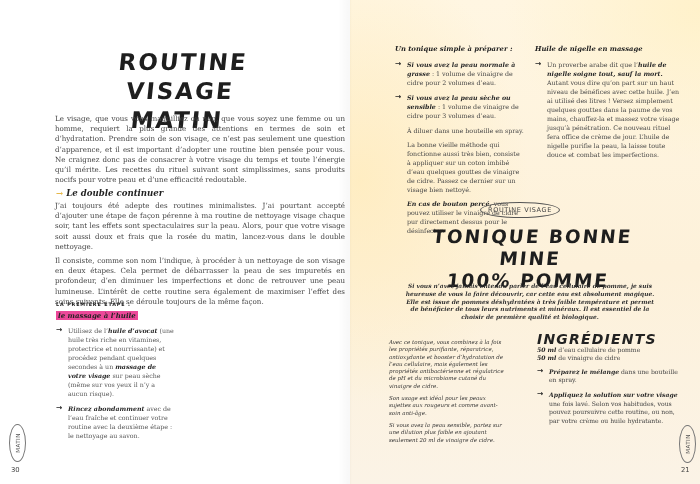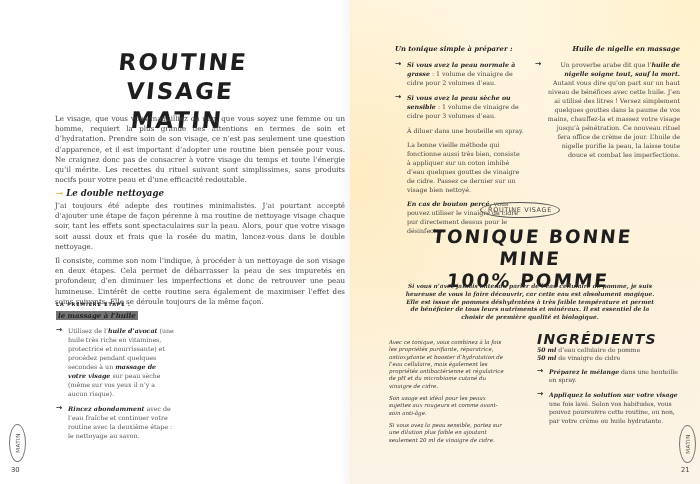--- a/index.html
+++ b/index.html
@@ -53,21 +53,21 @@
 
   .step { position: absolute; top: 300px; font-size: 6.3px; line-height: 9px; color: #555; }
   .step-1 { left: 56px; width: 120px; }
   .step-2 { left: 184px; width: 125px; }
   .step-label {
     font-family: "DejaVu Sans", sans-serif; font-weight: bold; font-size: 4.8px;
     letter-spacing: 0.9px; color: #222; margin-bottom: 2px;
   }
   .step-sub {
     display: inline-block; font-style: italic; font-weight: bold; font-size: 7px;
-    color: #222; background: #737373; padding: 0 2px; margin-bottom: 6px;
+    color: #222; background: #ec4899; padding: 0 2px; margin-bottom: 6px;
   }
   .bullet { position: relative; padding-left: 12px; margin-bottom: 6px; }
   .bullet::before {
     content: "\2192"; position: absolute; left: 0; top: -1px;
     font-family: "DejaVu Sans", sans-serif; font-weight: bold; color: #222; font-size: 7.5px;
   }
   .em { font-style: italic; font-weight: bold; color: #2a2a2a; }
 
   .side-badge {
     position: absolute; width: 17px; height: 38px; border: 0.8px solid #777;
@@ -78,21 +78,21 @@
     letter-spacing: 0.4px; color: #555; white-space: nowrap;
   }
   .badge-left { left: 9px; top: 424px; }
   .badge-right { left: 329px; top: 425px; }
   .page-num { position: absolute; font-size: 6.8px; color: #444; font-family: "DejaVu Sans", sans-serif; }
   .num-left { left: 11px; top: 466px; }
   .num-right { left: 331px; top: 466px; }
 
   
   .r-col1 { position: absolute; left: 45px; top: 45px; width: 130px; font-size: 6.3px; line-height: 9px; color: #444; }
-  .r-col2 { position: absolute; left: 185px; top: 45px; width: 145px; font-size: 6.3px; line-height: 9px; color: #444; text-align: right; }
+  .r-col2 { position: absolute; left: 185px; top: 45px; width: 145px; font-size: 6.3px; line-height: 9px; color: #444; }
   .r-head { font-style: italic; font-weight: bold; font-size: 6.8px; color: #222; margin-bottom: 6px; }
   .r-col1 .para { margin-left: 12px; margin-bottom: 5px; }
 
   .routine-pill {
     position: absolute; left: 130px; top: 202px; width: 80px; height: 16px;
     border: 0.8px solid #555; border-radius: 50%;
     display: flex; align-items: center; justify-content: center;
     font-family: "DejaVu Sans", sans-serif; font-size: 6.5px; letter-spacing: 0.6px; color: #444;
   }
   .title-right {
@@ -124,21 +124,21 @@
 
   <div class="page page-left">
     <div class="brush-title title-main">
       <div>ROUTINE VISAGE</div>
       <div>MATIN</div>
     </div>
 
     <p class="left-intro">Le visage, que vous vous maquilliez ou non, que vous soyez une femme ou un homme, requiert la plus grande des attentions en termes de soin et d’hydratation. Prendre soin de son visage, ce n’est pas seulement une question d’apparence, et il est important d’adopter une routine bien pensée pour vous. Ne craignez donc pas de consacrer à votre visage du temps et toute l’énergie qu’il mérite. Les recettes du rituel suivant sont simplissimes, sans produits nocifs pour votre peau et d’une efficacité redoutable.</p>
 
     <div class="section-head">
-      <span class="arrow">→</span><span>Le double nettoyage</span>
+      <span class="arrow">→</span><span>Le double continuer</span>
     </div>
 
     <div class="left-body">
       <p>J’ai toujours été adepte des routines minimalistes. J’ai pourtant accepté d’ajouter une étape de façon pérenne à ma routine de nettoyage visage chaque soir, tant les effets sont spectaculaires sur la peau. Alors, pour que votre visage soit aussi doux et frais que la rosée du matin, lancez-vous dans le double nettoyage.</p>
       <p>Il consiste, comme son nom l’indique, à procéder à un nettoyage de son visage en deux étapes. Cela permet de débarrasser la peau de ses impuretés en profondeur, d’en diminuer les imperfections et donc de retrouver une peau lumineuse.  L’intérêt de cette routine sera également de maximiser l’effet des soins suivants. Elle se déroule toujours de la même façon.</p>
     </div>
 
     <div class="step step-1">
       <div class="step-label">LA PREMIÈRE ÉTAPE :</div>
       <div class="step-sub">le massage à l’huile</div>

